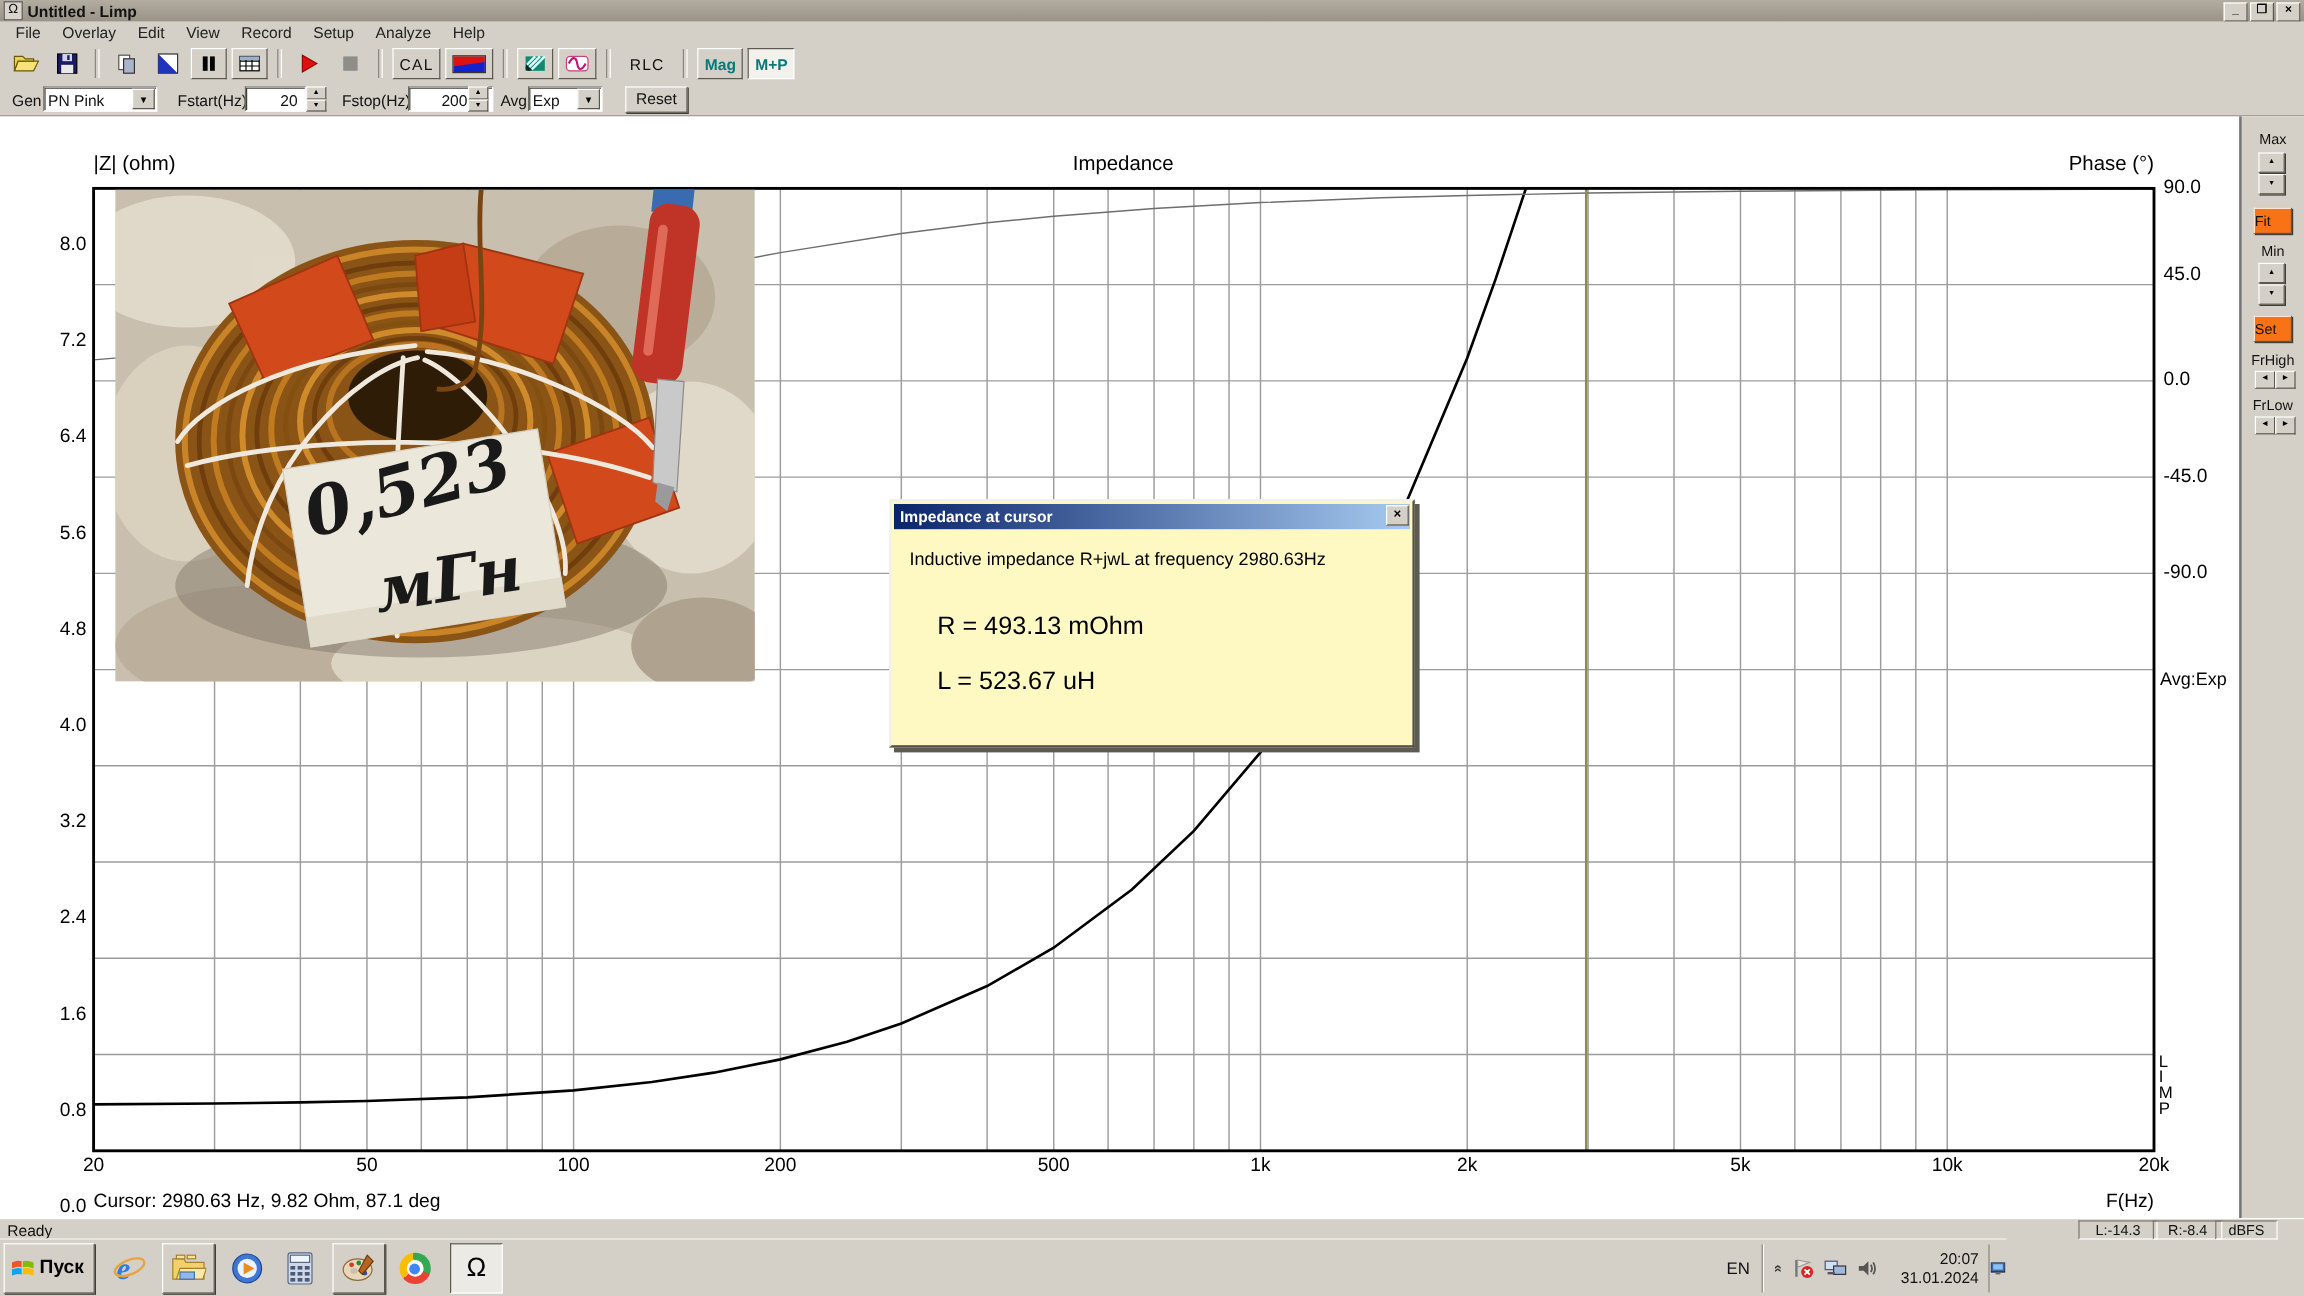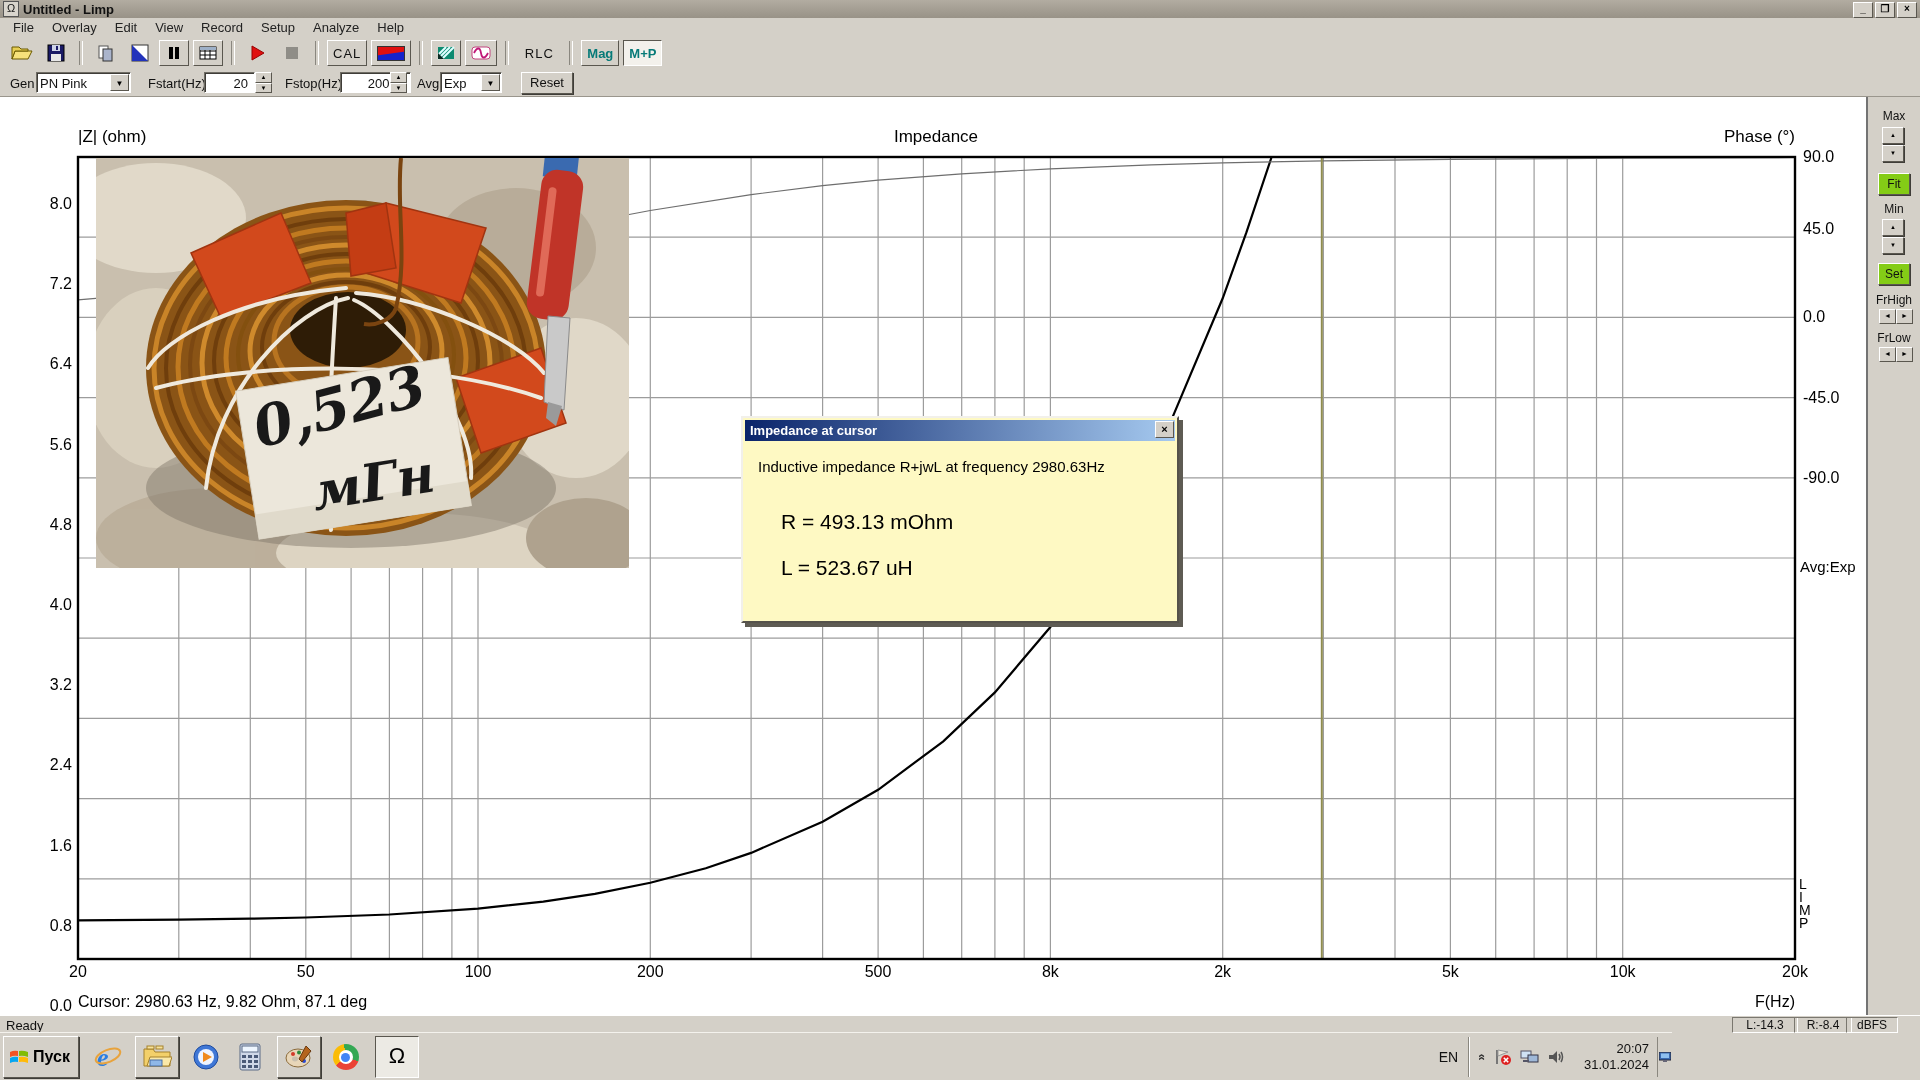--- a/index.html
+++ b/index.html
@@ -58,23 +58,23 @@
   .limp-v{position:absolute;left:1799px;top:781px;font-size:14px;line-height:13px;color:#000;white-space:pre;}
   .fhz{position:absolute;left:1700px;top:896px;width:95px;text-align:right;font-size:16px;color:#000;}
   .cursor-text{position:absolute;left:78px;top:896px;font-size:16px;color:#000;}
   
   #sidepanel{position:absolute;right:0;top:0;width:52px;height:918px;background:#d4d0c8;
     border-left:2px solid #737373;}
   .sp-label{position:absolute;width:100%;text-align:center;font-size:12px;color:#111;}
   .sp-spin{position:absolute;left:14px;width:22px;}
   .sp-spin div{height:15px;background:#d4d0c8;border:1px solid;border-color:#fff #5a574f #5a574f #fff;
     font-size:6px;line-height:15px;text-align:center;color:#000;box-shadow:1px 1px 0 #3f3d38;margin-bottom:1px;}
-  .sp-btn{position:absolute;left:10px;width:30px;height:20px;background:#84cc16;border:1px solid;
+  .sp-btn{position:absolute;left:10px;width:30px;height:20px;background:#f97316;border:1px solid;
     border-color:#fff #5a574f #5a574f #fff;box-shadow:1px 1px 0 #3f3d38;
-    font-size:12px;line-height:20px;text-align:center;color:#111;}
+    font-size:12px;line-height:20px;color:#111;}
   .sp-lr{position:absolute;left:11px;display:flex;}
   .sp-lr div{width:15px;height:13px;background:#d4d0c8;border:1px solid;border-color:#fff #5a574f #5a574f #fff;
     font-size:7px;line-height:12px;text-align:center;color:#000;}
   
   #dialog{position:absolute;left:741px;top:319px;width:438px;height:207px;background:#fef9c3;
     border:2px solid;border-color:#f2f0ea #55524b #55524b #f2f0ea;
     box-shadow:4px 4px 0 #5e5b53;box-sizing:border-box;}
   #dialog .dtitle{position:absolute;left:2px;right:2px;top:2px;height:21px;
     background:linear-gradient(to right,#0a246a,#a6caf0);display:flex;align-items:center;}
   #dialog .dtitle span{color:#fff;font-size:13px;font-weight:bold;padding-left:5px;}
@@ -307,21 +307,21 @@
         <div class="tick tick-right" style="top: 51px;">90.0</div>
         <div class="tick tick-right" style="top: 123px;">45.0</div>
         <div class="tick tick-right" style="top: 211.4px;">0.0</div>
         <div class="tick tick-right" style="top: 291.6px;">-45.0</div>
         <div class="tick tick-right" style="top: 371.8px;">-90.0</div>
         <div class="tick tick-x" style="left: 43px;">20</div>
         <div class="tick tick-x" style="left: 270.754px;">50</div>
         <div class="tick tick-x" style="left: 443.044px;">100</div>
         <div class="tick tick-x" style="left: 615.333px;">200</div>
         <div class="tick tick-x" style="left: 843.088px;">500</div>
-        <div class="tick tick-x" style="left: 1015.38px;">8k</div>
+        <div class="tick tick-x" style="left: 1015.38px;">1k</div>
         <div class="tick tick-x" style="left: 1187.67px;">2k</div>
         <div class="tick tick-x" style="left: 1415.42px;">5k</div>
         <div class="tick tick-x" style="left: 1587.71px;">10k</div>
         <div class="tick tick-x" style="left: 1760px;">20k</div>
       </div>
     <div class="avg-exp">Avg:Exp</div>
     <div class="limp-v">L
 I
 M
 P</div>

